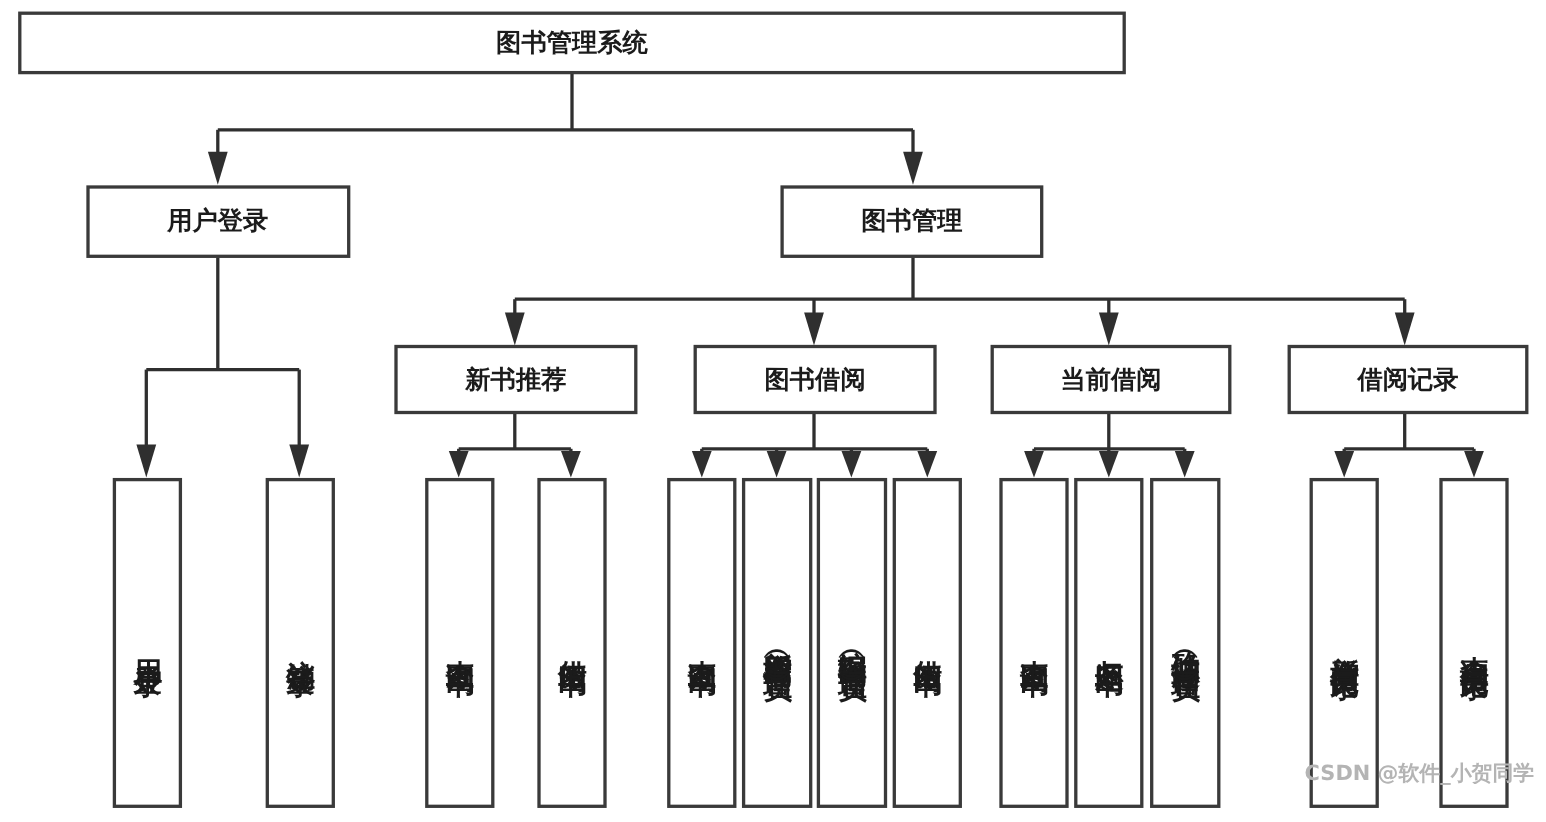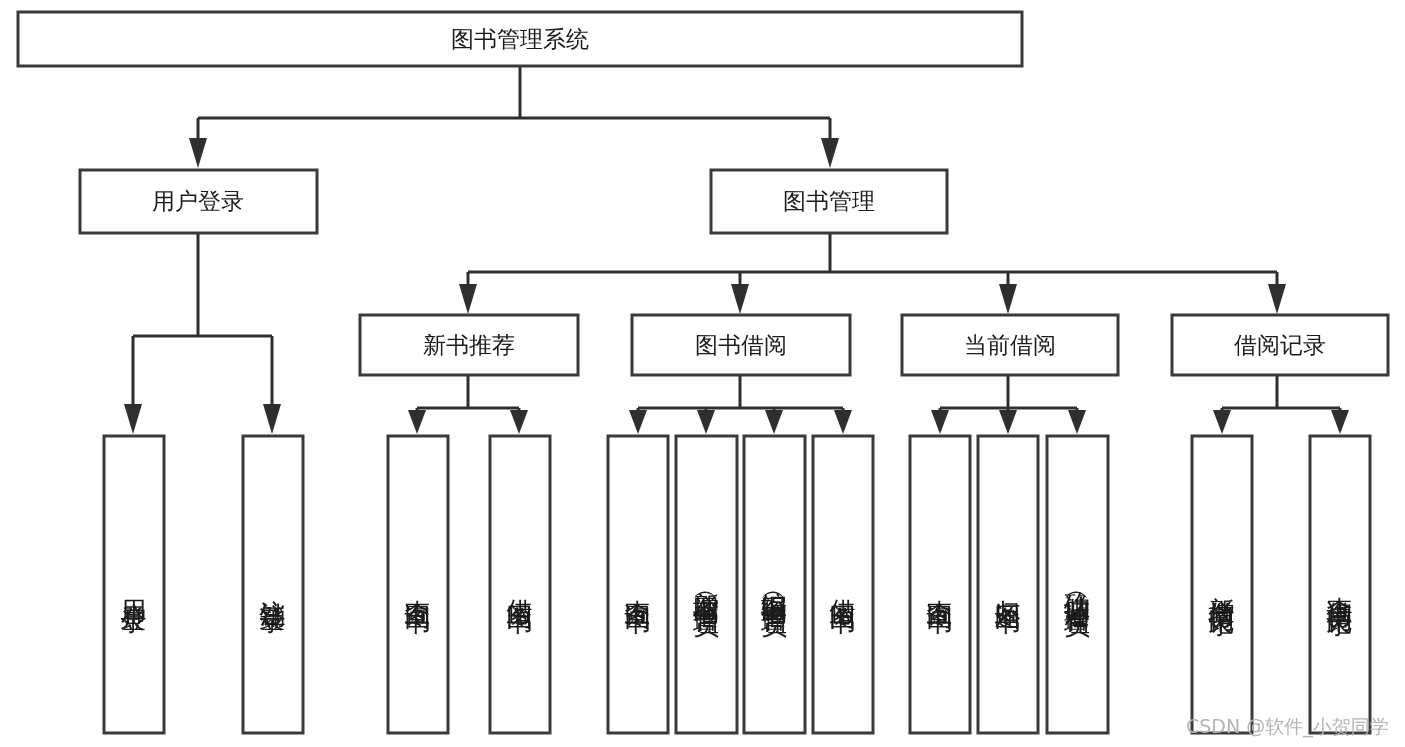--- a/index.html
+++ b/index.html
@@ -1,21 +1,21 @@
 <!DOCTYPE html>
 <html><head>
 <meta charset="utf-8">
 <style>
   html,body{margin:0;padding:0;background:#ffffff;}
   body{
     width:1405px;height:747px;
     font-family:"DejaVu Sans","Liberation Sans",sans-serif;
     overflow:hidden;
   }
-  #diagram-root{position:relative;width:1405px;height:747px;background:#fff;}
+  #diagram-root{position:relative;width:1405px;height:747px;background:#fff;font-weight:bold;}
   svg.canvas{position:absolute;top:0;left:0;width:1405px;height:747px;}
   .node-box{
     fill:#ffffff;
     stroke:#3a3a3a;
     stroke-width:3;
   }
   .conn{
     stroke:#2f2f2f;
     stroke-width:3;
     fill:none;
@@ -40,21 +40,21 @@
     font-size:26px;
     color:#1b1b1b;
     letter-spacing:3px;
     line-height:1;
     pointer-events:none;
     white-space:nowrap;
   }
   .watermark{
     position:absolute;
     left:1186px;
-    top:714px;
+    top:690px;
     font-family:"DejaVu Sans","Liberation Sans",sans-serif;
     font-size:19px;
     color:#b4b4b4;
     white-space:nowrap;
     letter-spacing:0px;
   }
 </style>
 </head>
 <body>
 

